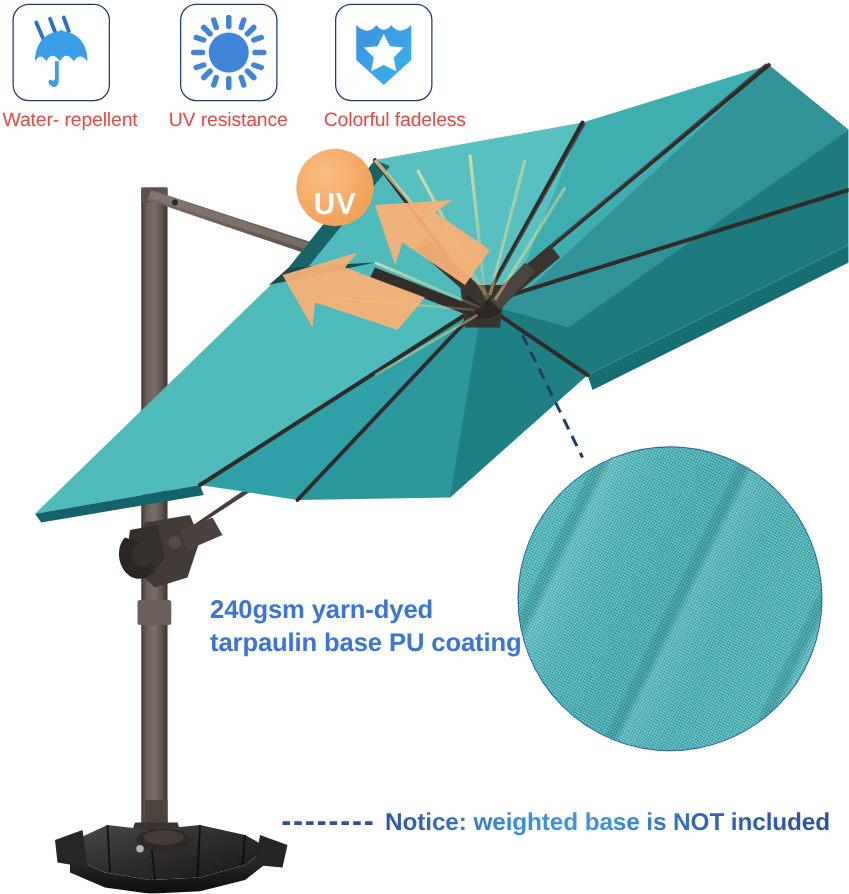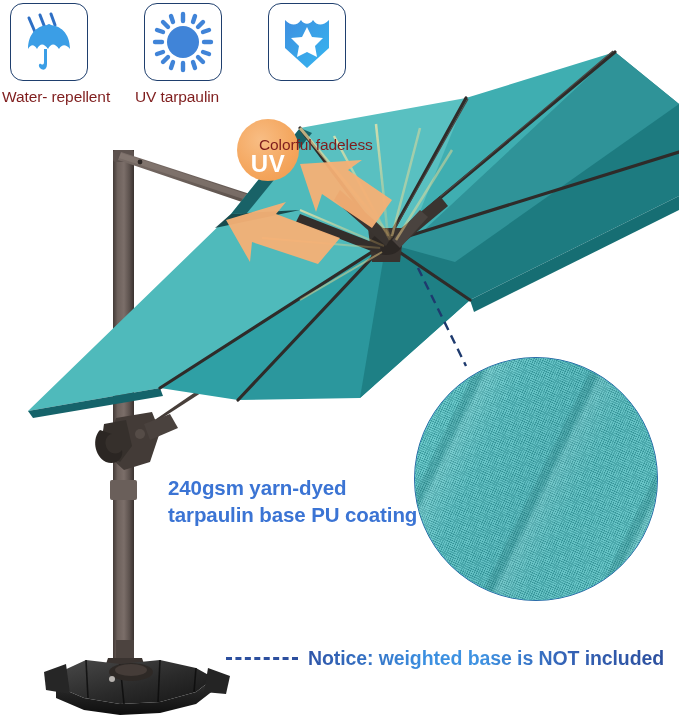--- a/index.html
+++ b/index.html
@@ -38,27 +38,27 @@
     box-sizing: border-box;
   }
   .badge-1 { left: 10px; }
   .badge-2 { left: 144px; }
   .badge-3 { left: 268px; }
   .badge svg { display: block; }
   .badge-label {
     position: absolute;
     top: 88px;
     font-size: 15.5px;
-    color: #7f1d1d;
+    color: #ef4444;
     letter-spacing: -0.1px;
     white-space: nowrap;
   }
   .label-1 { left: 2px; }
   .label-2 { left: 135px; }
-  .label-3 { left: 259px; margin-top: 48px; }
+  .label-3 { left: 259px; }
 
   
   .umbrella-stage {
     position: absolute;
     left: 0;
     top: 0;
     width: 679px;
     height: 715px;
     pointer-events: none;
   }
@@ -372,21 +372,21 @@
             <stop offset="100%" stop-color="#35b6f0"></stop>
           </linearGradient>
         </defs>
         <path d="M16,16 C22,22 28,22 32,16 C35,21 41,21 44,16 C48,22 54,22 60,16
                  L60,44 L38,64 L16,44 Z" fill="url(#shieldGrad)"></path>
         <polygon points="38,23 43,33 54,34 46,42 48,53 38,48 28,53 30,42 22,34 33,33" fill="#ffffff"></polygon>
       </svg>
     </div>
 
     <div class="badge-label label-1">Water- repellent</div>
-    <div class="badge-label label-2">UV tarpaulin</div>
+    <div class="badge-label label-2">UV resistance</div>
     <div class="badge-label label-3">Colorful fadeless</div>
   </div>
 
   <div class="callout-fabric">
     <div>240gsm yarn-dyed</div>
     <div>tarpaulin base PU coating</div>
   </div>
 
   <div class="notice-row">
     <div class="notice-dash"></div>

